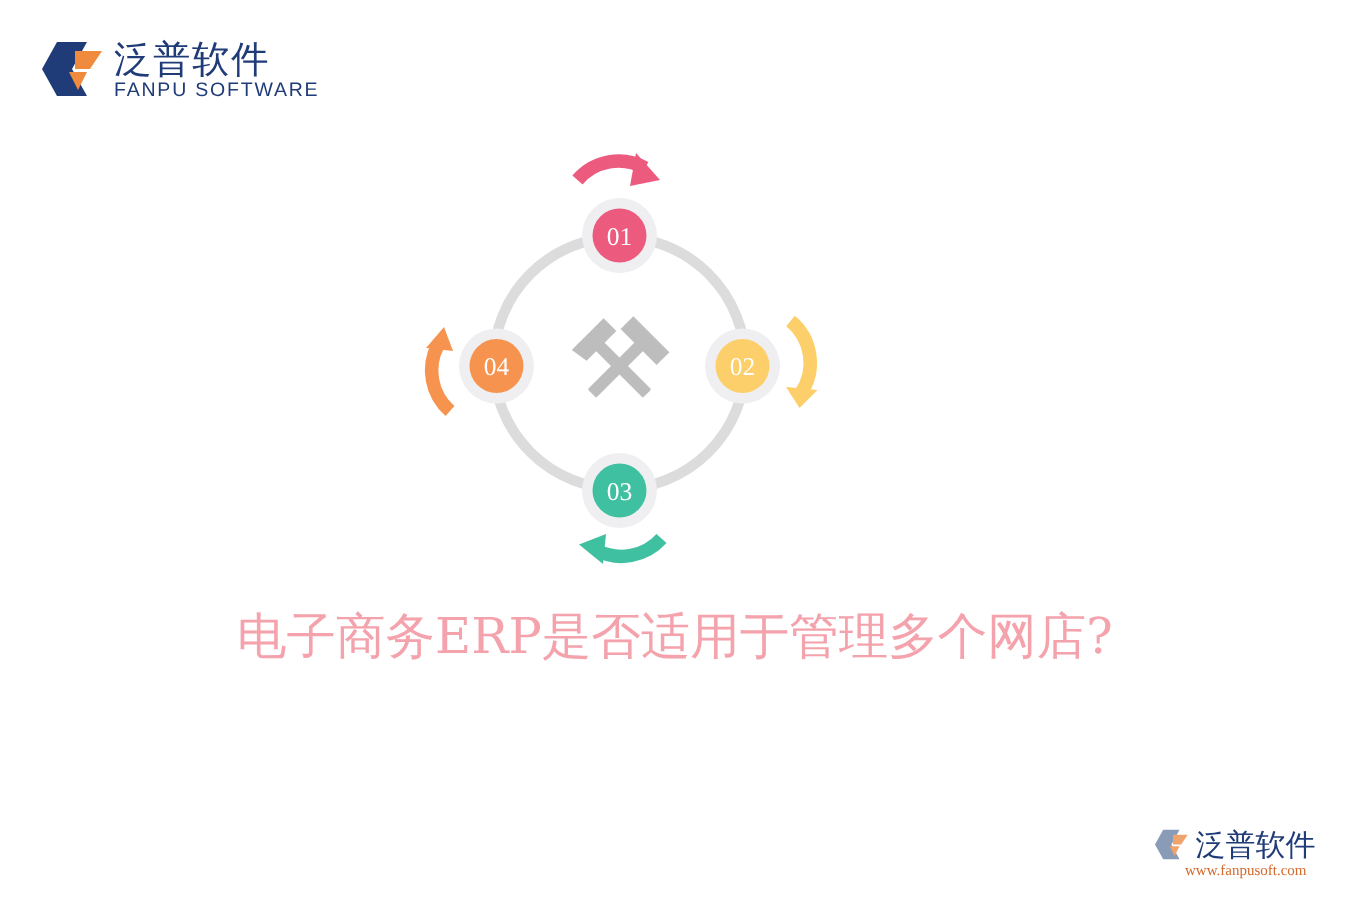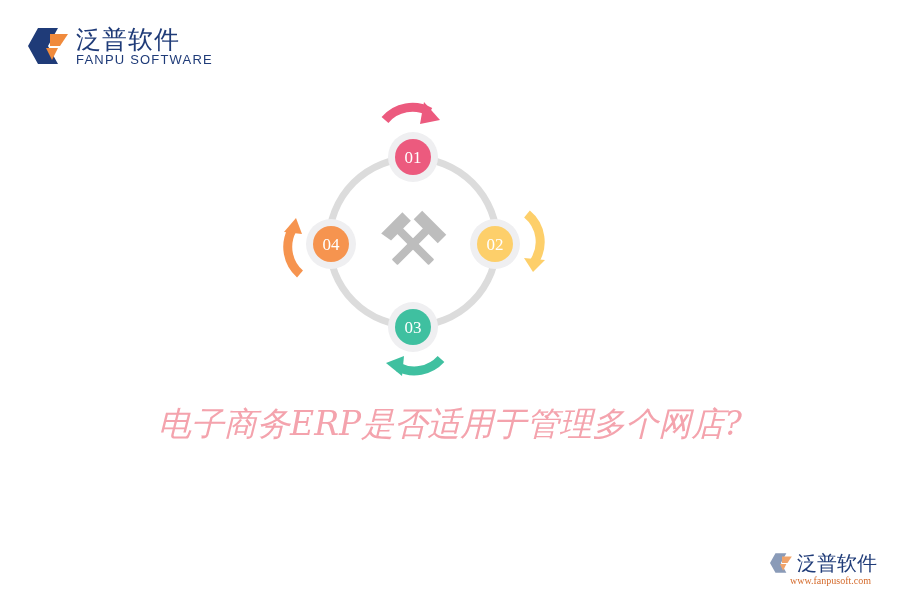--- a/index.html
+++ b/index.html
@@ -3,21 +3,21 @@
 <meta charset="utf-8">
 <style>
   html,body{margin:0;padding:0;background:#ffffff;}
   body{width:900px;height:600px;position:relative;overflow:hidden;font-family:"Liberation Sans","DejaVu Sans",sans-serif;}
   .logo{position:absolute;left:28px;top:26px;display:flex;align-items:center;}
   .logo-mark{width:44px;height:40px;}
   .logo-text{margin-left:4px;display:flex;flex-direction:column;}
   .logo-cn{font-size:25px;color:#1f3b78;letter-spacing:1px;line-height:28px;font-family:"DejaVu Sans",sans-serif;}
   .logo-en{font-size:13px;color:#1f3b78;letter-spacing:1.2px;line-height:12px;}
   .diagram{position:absolute;left:0;top:0;width:900px;height:600px;}
-  .title{position:absolute;left:0;width:900px;top:402px;text-align:center;font-size:33px;color:#f4a3ad;font-family:"DejaVu Serif","Liberation Serif",serif;letter-spacing:0px;font-style:italic;}
+  .title{position:absolute;left:0;width:900px;top:402px;text-align:center;font-size:33px;color:#f4a3ad;font-family:"DejaVu Serif","Liberation Serif",serif;letter-spacing:0px;}
   .node-label{font-family:"Liberation Serif","DejaVu Serif",serif;font-size:17px;fill:#ffffff;}
   .wm{position:absolute;left:770px;top:552px;display:flex;flex-direction:column;align-items:flex-start;}
   .wm-row{display:flex;align-items:center;}
   .wm-cn{font-size:20px;color:#1f3b78;font-family:"DejaVu Sans",sans-serif;margin-left:3px;line-height:22px;}
   .wm-url{font-size:10px;color:#d46a2b;font-family:"Liberation Serif",serif;margin-left:20px;margin-top:1px;}
 </style>
 </head>
 <body>
 
 <div class="logo">

